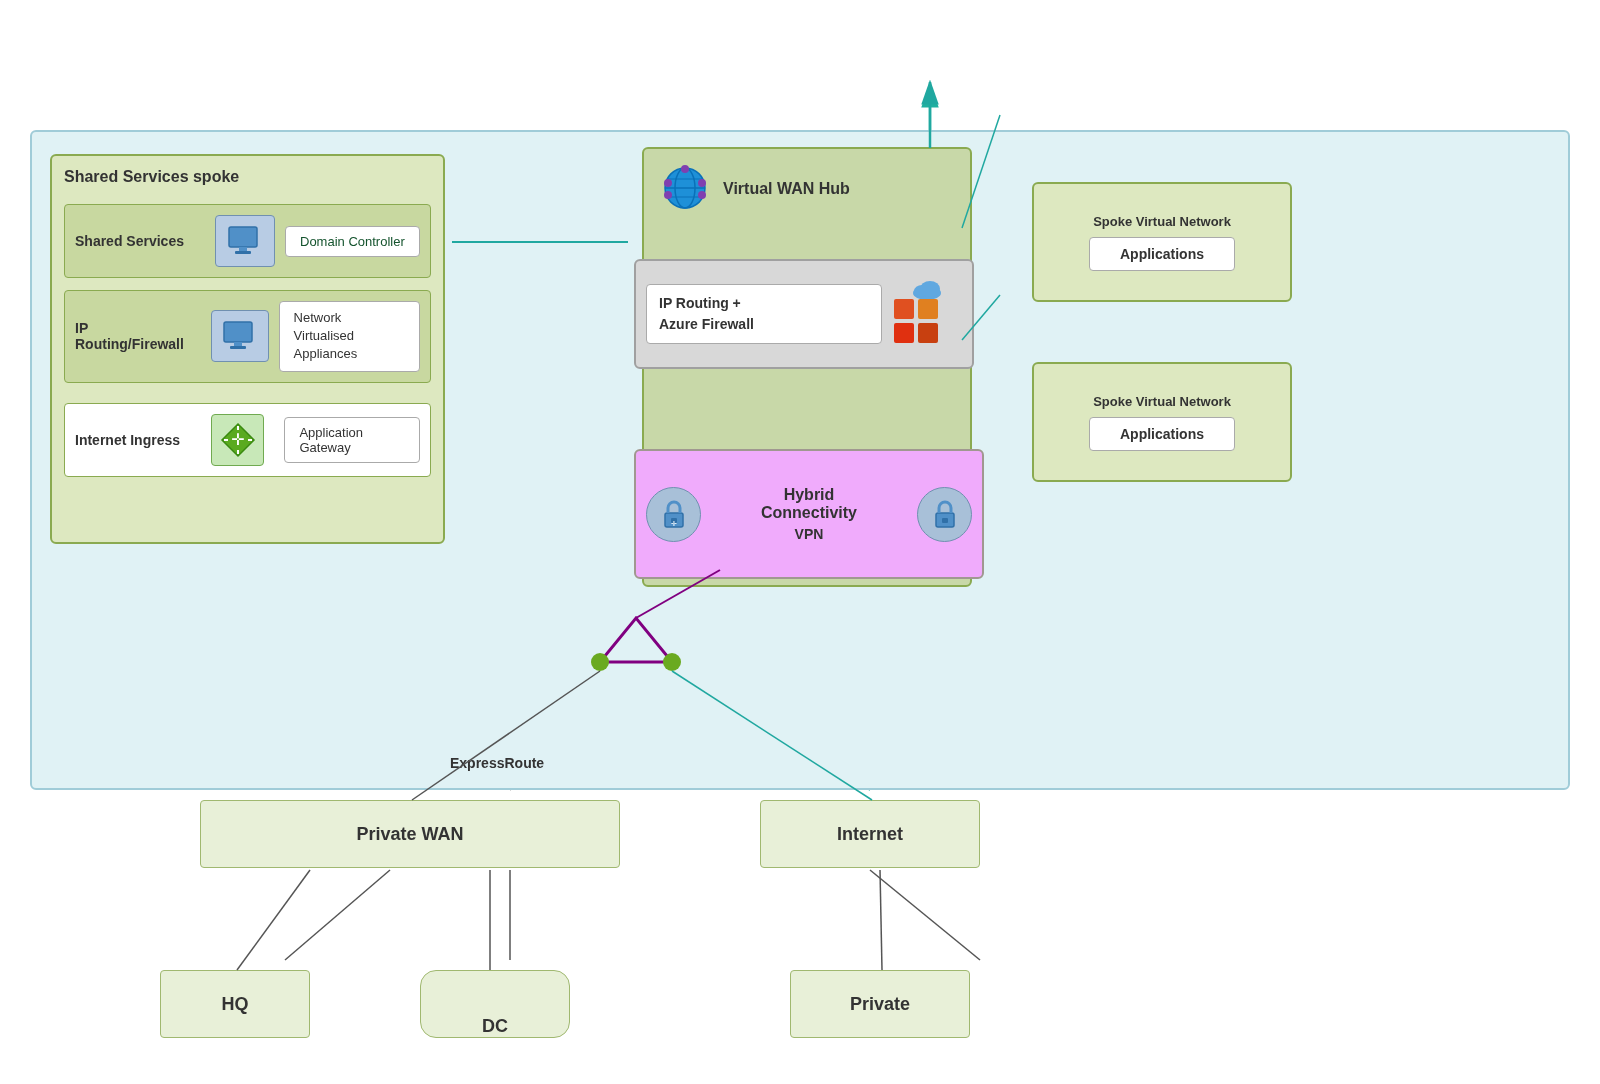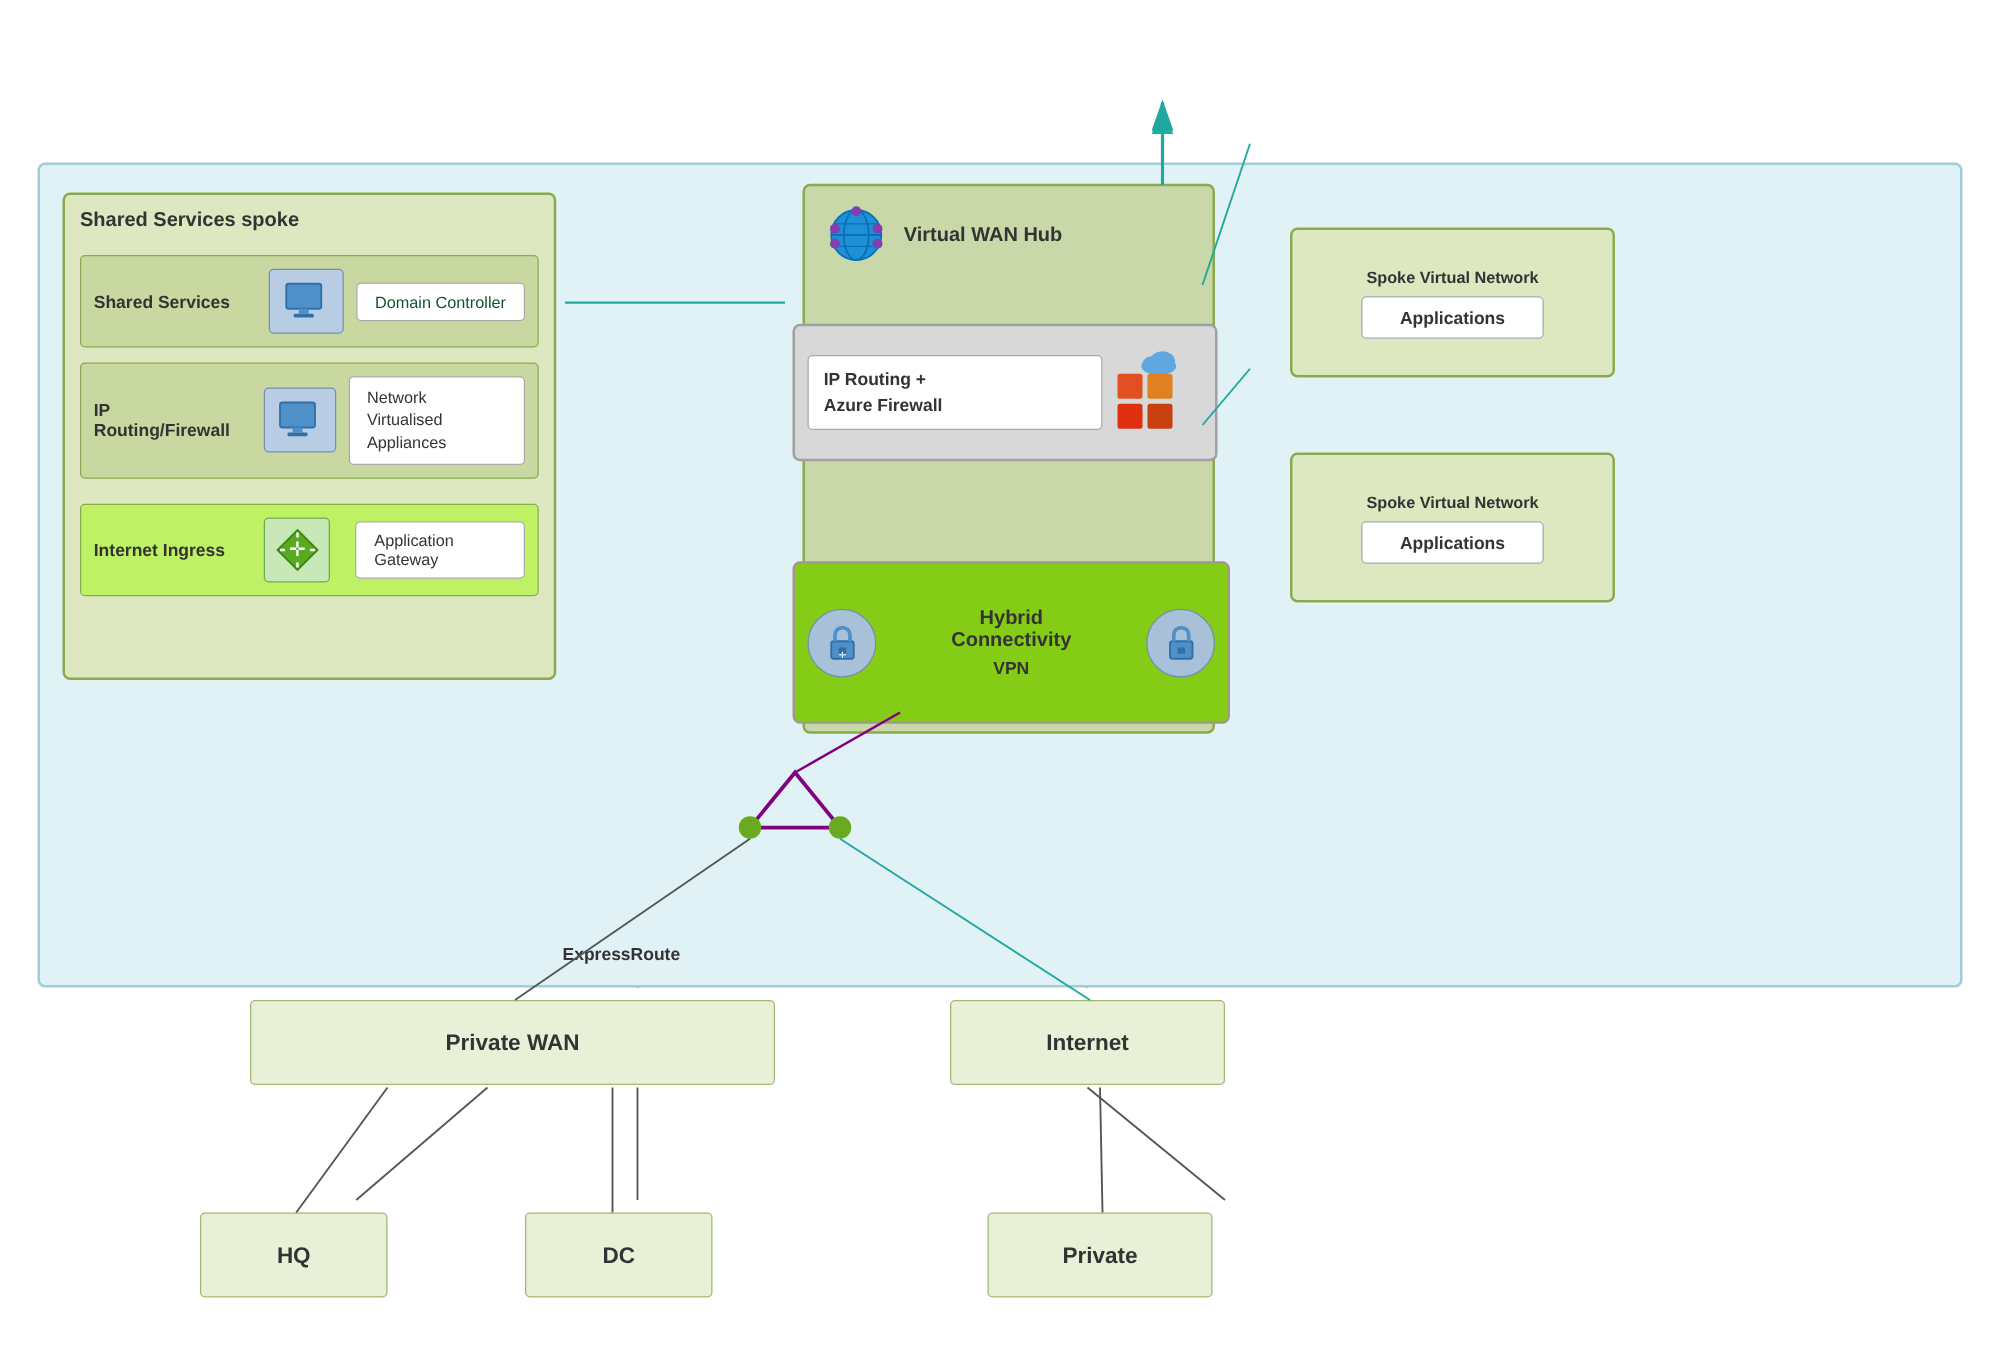--- a/index.html
+++ b/index.html
@@ -127,21 +127,21 @@
           <svg width="36" height="32" viewBox="0 0 36 32">
             <rect x="2" y="2" width="28" height="20" rx="2" fill="#5090c8" stroke="#3070a8" stroke-width="1.5"></rect>
             <rect x="12" y="22" width="8" height="4" fill="#5090c8"></rect>
             <rect x="8" y="26" width="16" height="3" rx="1" fill="#3070a8"></rect>
           </svg>
         </div>
         <div style="background:#fff; border:1.5px solid #aaa; border-radius:4px; padding:7px 14px;
                     font-size:13px; color:#333; line-height:1.4;">Network&nbsp; Virtualised<br>Appliances</div>
       </div>
 
-      <div style="background:#bef264; border:1.5px solid #8aaa50; border-radius:4px;
+      <div style="background:#ffffff; border:1.5px solid #8aaa50; border-radius:4px;
                   padding:10px; display:flex; align-items:center; gap:20px;">
         <span style="font-size:14px; font-weight:600; color:#333; width:130px;">Internet Ingress</span>
         <div style="width:60px; height:52px; background:#c8e8b8; border:1.5px solid #70aa50;
                     border-radius:4px; display:flex; align-items:center; justify-content:center;">
 
           <svg width="40" height="40" viewBox="0 0 40 40">
             <polygon points="20,4 36,20 20,36 4,20" fill="#5aaa20" stroke="#3a8a10" stroke-width="1.5"></polygon>
             <text x="20" y="25" text-anchor="middle" font-size="16" fill="white">✛</text>
             <line x1="20" y1="10" x2="20" y2="6" stroke="white" stroke-width="2" marker-end="none"></line>
             <line x1="20" y1="30" x2="20" y2="34" stroke="white" stroke-width="2"></line>
@@ -196,21 +196,21 @@
           <svg width="50" height="50" viewBox="0 0 50 50" style="position:absolute;top:18px;left:0;">
             <rect x="2" y="2" width="20" height="20" fill="#e05020" rx="2"></rect>
             <rect x="26" y="2" width="20" height="20" fill="#e08020" rx="2"></rect>
             <rect x="2" y="26" width="20" height="20" fill="#e03010" rx="2"></rect>
             <rect x="26" y="26" width="20" height="20" fill="#c84010" rx="2"></rect>
           </svg>
         </div>
       </div>
 
       <div style="position:absolute; top:300px; left:-10px; width:350px; height:130px;
-                  background:#84cc16; border:2px solid #a09890; border-radius:6px;
+                  background:#f0abfc; border:2px solid #a09890; border-radius:6px;
                   display:flex; align-items:center; padding:10px; gap:6px;">
 
         <div style="width:55px; height:55px; background:#a8c0d8; border:1.5px solid #7090b0;
                     border-radius:50%; display:flex; align-items:center; justify-content:center;">
           <svg width="34" height="34" viewBox="0 0 34 34">
             <rect x="8" y="16" width="18" height="14" rx="2" fill="#5090c8" stroke="#3070a8" stroke-width="1.5"></rect>
             <path d="M11 16 V11 A6 6 0 0 1 23 11 V16" fill="none" stroke="#5090c8" stroke-width="3"></path>
             <rect x="14" y="21" width="6" height="5" rx="1" fill="#3070a8"></rect>
 
             <text x="17" y="29" text-anchor="middle" font-size="7" fill="white">✛</text>
@@ -267,22 +267,22 @@
     <span style="font-size:18px; font-weight:600; color:#333;">Internet</span>
   </div>
 
   <div style="position:absolute; top:970px; left:160px; width:150px; height:68px;
               background:#e8f0d8; border:1.5px solid #a0b870; border-radius:4px;
               display:flex; align-items:center; justify-content:center;">
     <span style="font-size:18px; font-weight:600; color:#333;">HQ</span>
   </div>
 
   <div style="position:absolute; top:970px; left:420px; width:150px; height:68px;
-              background:#e8f0d8; border:1.5px solid #a0b870; border-radius:4px;
-              display:flex; align-items:center; justify-content:center;">
+              background:#e8f0d8; border:1.5px solid #a0b870; border-radius:16px;
+              display:flex; align-items:flex-end; justify-content:center;">
     <span style="font-size:18px; font-weight:600; color:#333;">DC</span>
   </div>
 
   <div style="position:absolute; top:970px; left:790px; width:180px; height:68px;
               background:#e8f0d8; border:1.5px solid #a0b870; border-radius:4px;
               display:flex; align-items:center; justify-content:center;">
     <span style="font-size:18px; font-weight:600; color:#333;">Private</span>
   </div>
 
   <svg style="position:absolute; top:0; left:0; width:1600px; height:1084px; pointer-events:none;">

